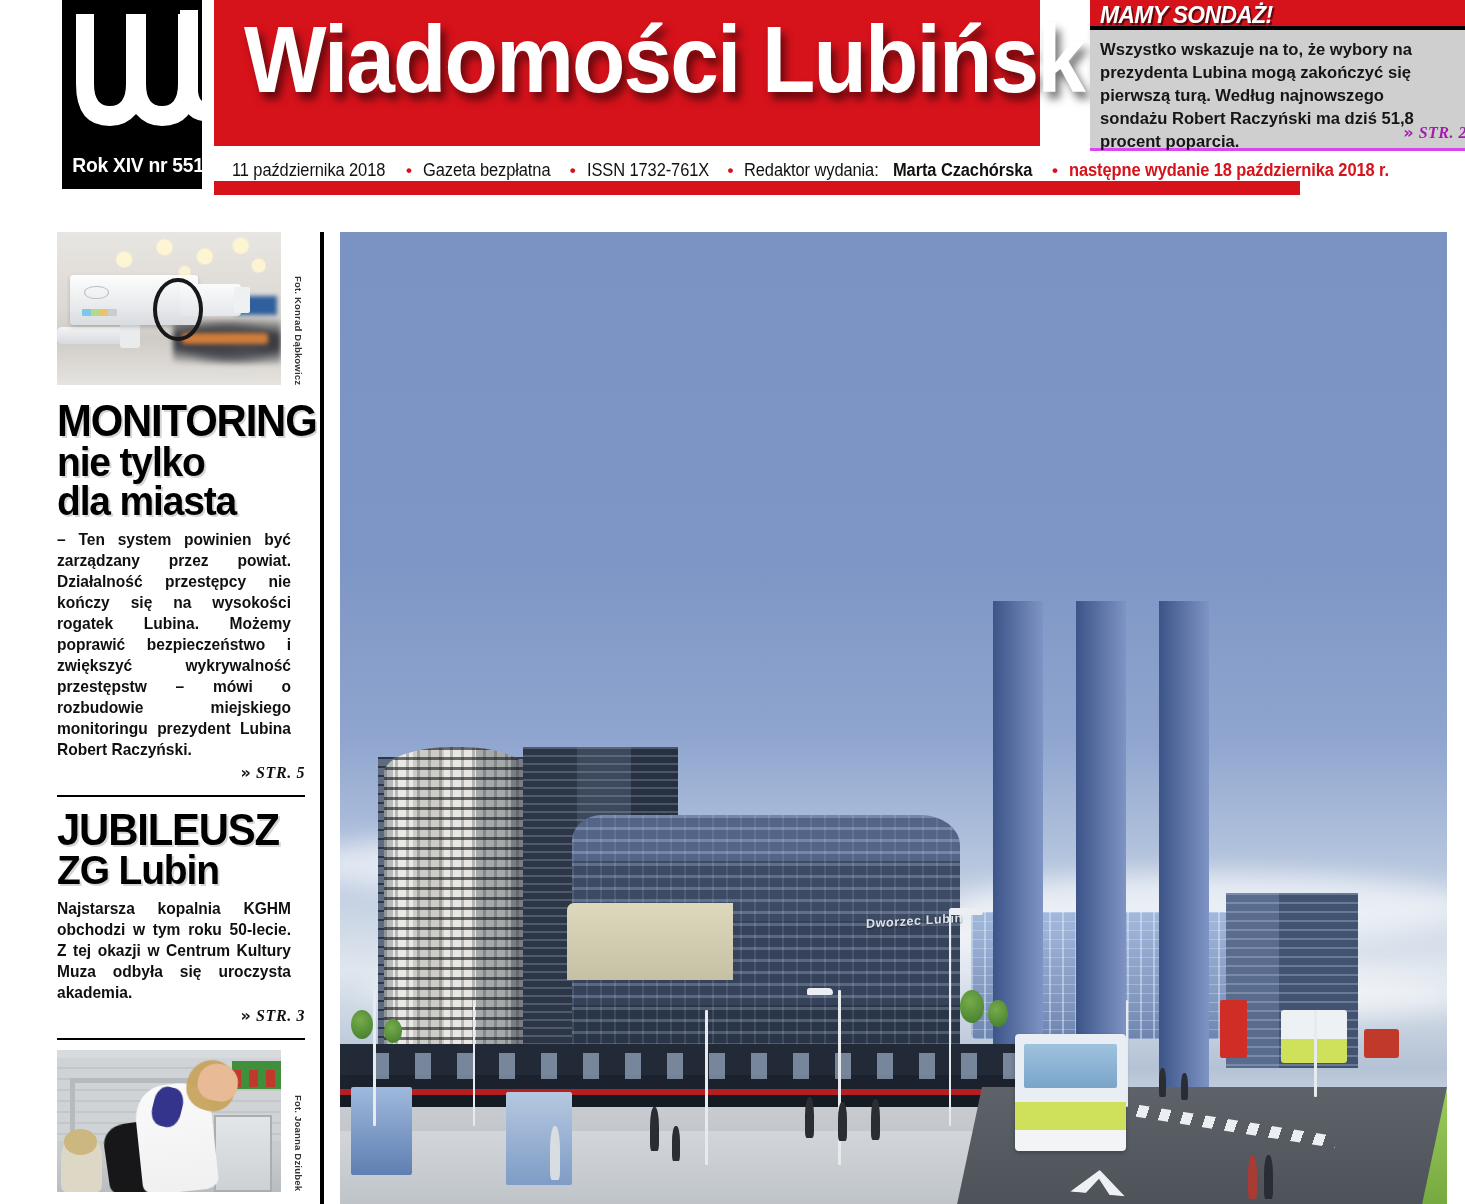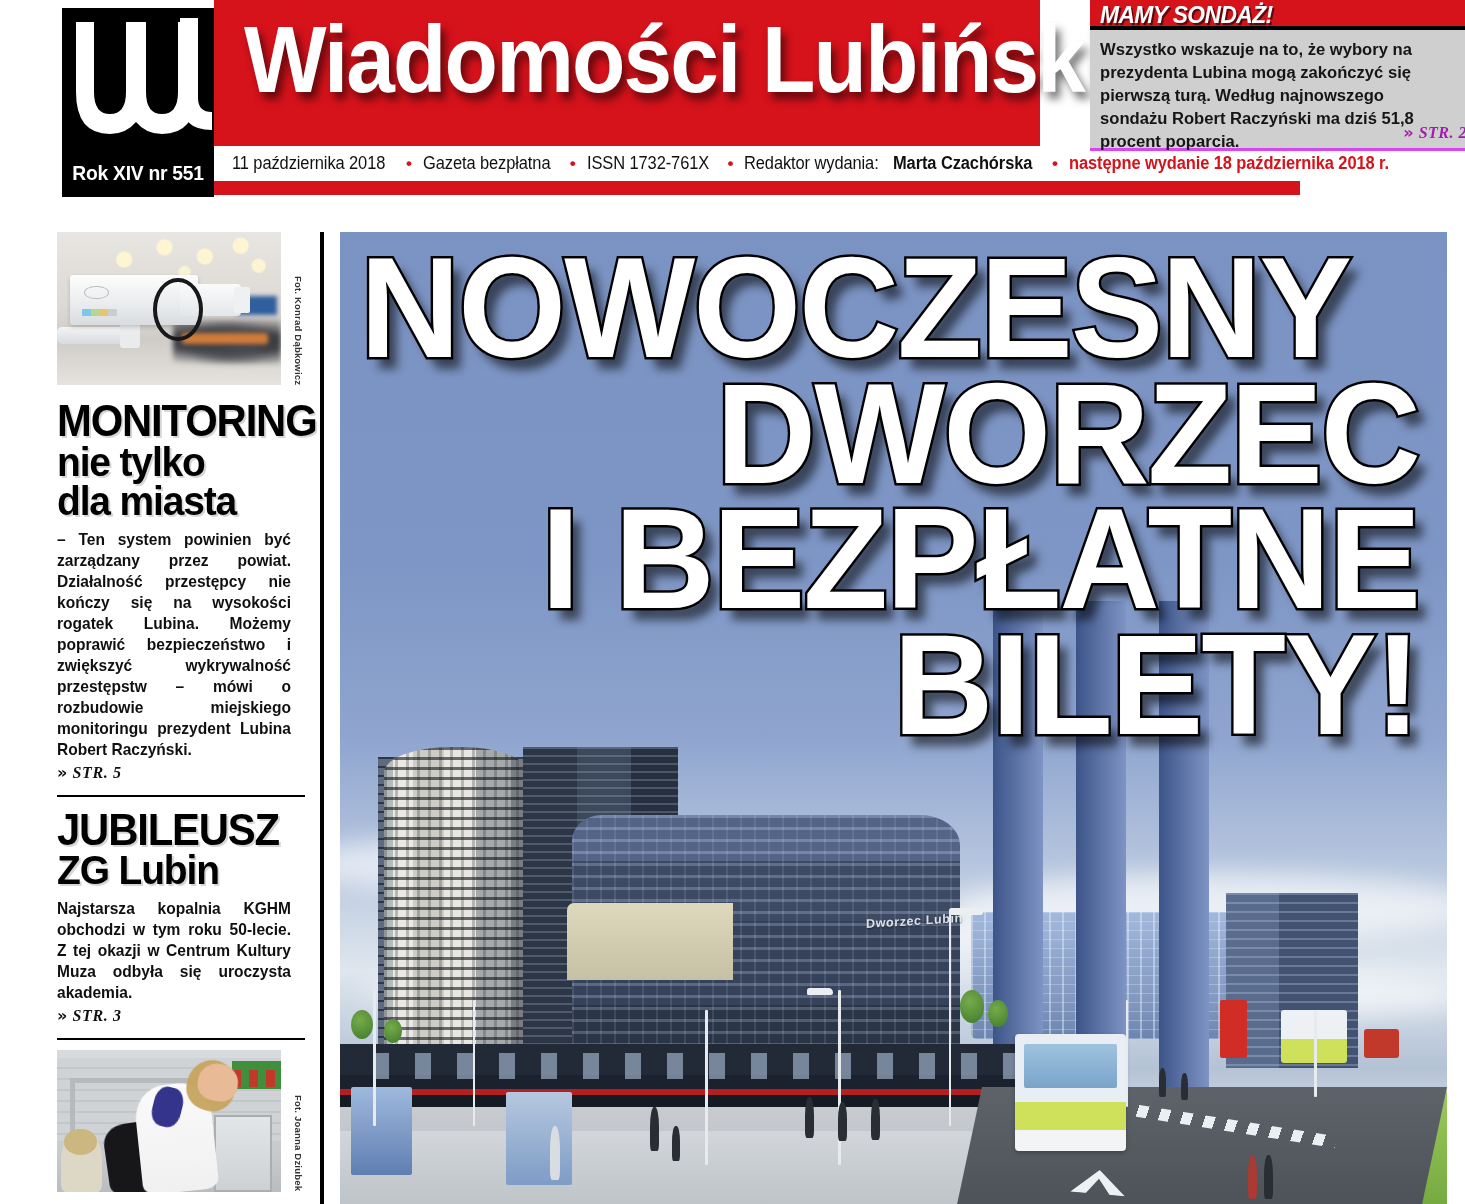--- a/index.html
+++ b/index.html
@@ -9,21 +9,21 @@
     background:#ffffff;
     font-family:"Liberation Sans", sans-serif;
     overflow:hidden;
     position:relative;
   }
 
   
   .masthead { position:absolute; left:0; top:0; width:1465px; height:196px; }
 
   .logo-block {
-    position:absolute; left:62px; top:8px; width:152px; height:189px;
+    position:absolute; left:62px; top:0; width:140px; height:189px;
     background:#000; z-index:5;
   }
   .logo-mark {
     position:absolute; left:0; top:6px; width:152px; height:128px;
   }
   .logo-year {
     position:absolute; left:0; bottom:12px; width:152px;
     text-align:center; color:#fff;
     font-size:21px; font-weight:bold; letter-spacing:-0.3px;
     font-family:"Liberation Sans Narrow","Liberation Sans",sans-serif;
@@ -43,21 +43,21 @@
     font-family:"Liberation Sans Narrow","Liberation Sans",sans-serif;
     transform:scaleX(0.93); transform-origin:left center;
     white-space:nowrap;
     text-shadow:5px 7px 9px rgba(0,0,0,0.55);
     line-height:1.12;
   }
 
   .info-strip {
     position:absolute; left:214px; top:146px; width:1086px; height:35px;
     background:#fff;
-    display:flex; align-items:center;
+    display:flex; align-items:flex-end;
     padding-left:18px;
     white-space:nowrap;
   }
   .info-strip .it {
     font-size:17.5px; color:#111;
     font-family:"Liberation Sans Narrow","Liberation Sans",sans-serif;
     transform:scaleX(0.94); transform-origin:left center;
     letter-spacing:-0.1px;
   }
   .info-strip .bd { font-weight:bold; }
@@ -281,21 +281,21 @@
   .lede {
     margin-top:7px;
     width:245px;
     font-size:16.3px; font-weight:bold; color:#101010;
     line-height:1.285;
     font-family:"Liberation Sans Narrow","Liberation Sans",sans-serif;
     transform:scaleX(0.955); transform-origin:left top;
     text-align:justify;
   }
   .page-ref {
-    text-align:left; width:248px;
+    text-align:right; width:248px;
     margin-top:3px;
     font-family:"Liberation Serif", serif;
     font-style:italic; font-weight:bold; font-size:16px; color:#111;
     letter-spacing:0.6px;
   }
   .page-ref .chev { font-family:"DejaVu Sans", sans-serif; font-style:normal; }
 
   .hr-thin { width:248px; height:2px; background:#000; margin:13px 0 4px 0; }
 
   
@@ -697,21 +697,15 @@
     <div class="ped" style="left:28%; top:90%; width:0.8%; height:4.5%;"></div>
     <div class="ped" style="left:42%; top:89%; width:0.8%; height:4.2%;"></div>
     <div class="ped" style="left:45%; top:89.5%; width:0.8%; height:4%;"></div>
     <div class="ped" style="left:48%; top:89.2%; width:0.8%; height:4.2%;"></div>
     <div class="ped" style="left:74%; top:86%; width:0.6%; height:3%;"></div>
     <div class="ped" style="left:76%; top:86.5%; width:0.6%; height:2.8%;"></div>
     <div class="ped r" style="left:82%; top:95%; width:0.8%; height:4.5%;"></div>
     <div class="ped" style="left:83.5%; top:95%; width:0.8%; height:4.5%;"></div>
     <div class="ped" style="left:30%; top:92%; width:0.7%; height:3.6%;"></div>
 
-    <div class="headline">
-      <span class="hl-line hl-l1">NOWOCZESNY</span>
-      <span class="hl-line r hl-l2">DWORZEC</span>
-      <span class="hl-line r hl-l3">I BEZPŁATNE</span>
-      <span class="hl-line r hl-l4">BILETY!</span>
-    </div>
   </div>
 
 </div>
 
 </body></html>

